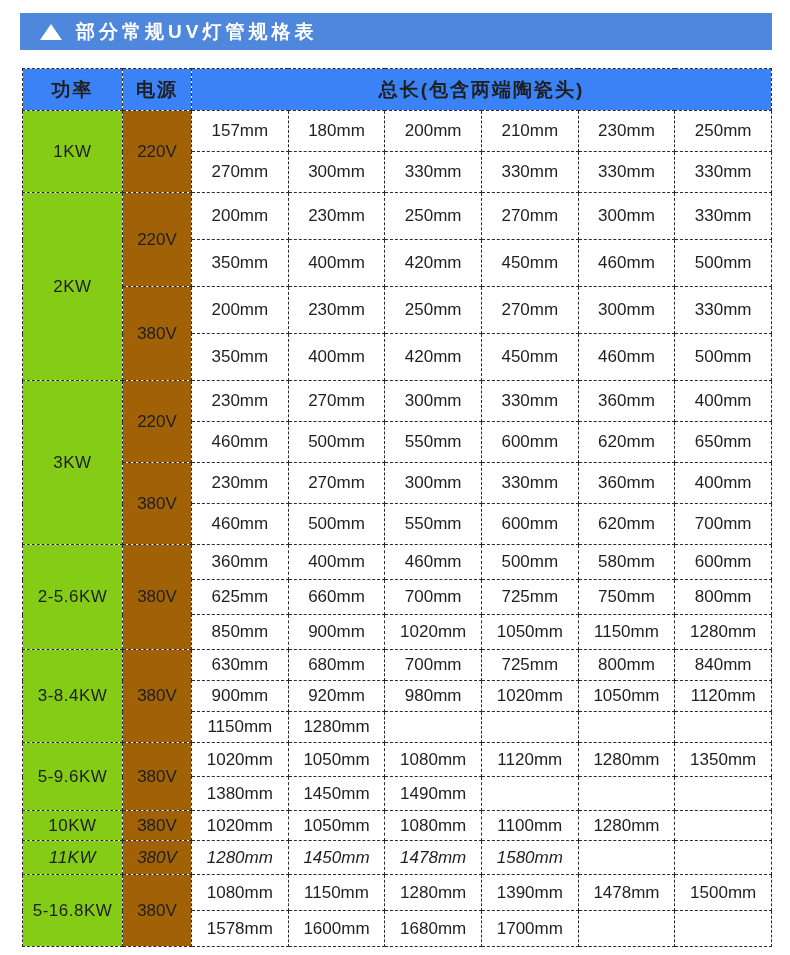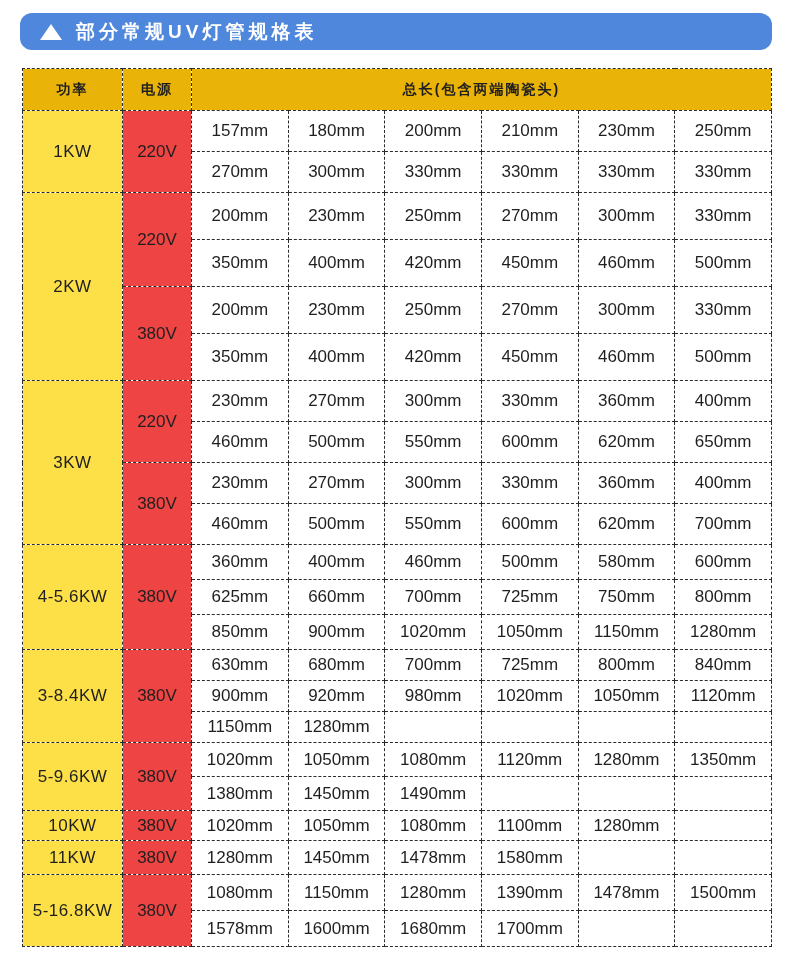--- a/index.html
+++ b/index.html
@@ -11,21 +11,20 @@
     color: #1f1f1f;
     overflow: hidden;
   }
   .banner {
     margin: 13px 18px 0 20px;
     height: 37px;
     background: #4e87dc;
     display: flex;
     align-items: center;
     padding-left: 20px;
-    border-radius: 12px;
   }
   .tri {
     width: 0; height: 0;
     border-left: 11px solid transparent;
     border-right: 11px solid transparent;
     border-bottom: 16px solid #ffffff;
     margin-right: 14px;
   }
   .banner-title {
     color: #ffffff;
@@ -42,41 +41,41 @@
   table.spec th, table.spec td {
     border: 1px dashed #2b2b2b;
     text-align: center;
     vertical-align: middle;
     padding: 0 2px;
     overflow: hidden;
     white-space: nowrap;
   }
   thead tr { height: 42px; }
   table.spec th {
-    background: #eab308;
-    font-size: 14px;
+    background: #3b82f6;
+    font-size: 19px;
     font-weight: 600;
     letter-spacing: 2px;
   }
   td.power-cell {
-    background: #fde047;
+    background: #84cc16;
     font-size: 17px;
     letter-spacing: 0.5px;
   }
-  td.supply-cell { font-size: 17px; background: #ef4444; }
+  td.supply-cell { font-size: 17px; background: #a16207; }
   td.len-cell { font-size: 17px; background: #ffffff; }
   
   tr.g0 { height: 41px; }
   tr.g1 { height: 47px; }
   tr.g2 { height: 41px; }
   tr.g3 { height: 35px; }
   tr.g4 { height: 31px; }
   tr.g5 { height: 34px; }
   tr.g6 { height: 30px; }
-  tr.g7 { height: 34px; }
+  tr.g7 { height: 34px; font-style: italic; }
   tr.g8 { height: 36px; }
 </style>
 </head>
 <body>
 
 <div class="banner">
   <span class="tri"></span>
   <span class="banner-title">部分常规UV灯管规格表</span>
 </div>
 
@@ -181,21 +180,21 @@
       </tr>
       <tr class="g2">
         <td class="len-cell">460mm</td>
         <td class="len-cell">500mm</td>
         <td class="len-cell">550mm</td>
         <td class="len-cell">600mm</td>
         <td class="len-cell">620mm</td>
         <td class="len-cell">700mm</td>
       </tr>
       <tr class="g3">
-        <td class="power-cell" rowspan="3">4-5.6KW</td>
+        <td class="power-cell" rowspan="3">2-5.6KW</td>
         <td class="supply-cell" rowspan="3">380V</td>
         <td class="len-cell">360mm</td>
         <td class="len-cell">400mm</td>
         <td class="len-cell">460mm</td>
         <td class="len-cell">500mm</td>
         <td class="len-cell">580mm</td>
         <td class="len-cell">600mm</td>
       </tr>
       <tr class="g3">
         <td class="len-cell">625mm</td>

